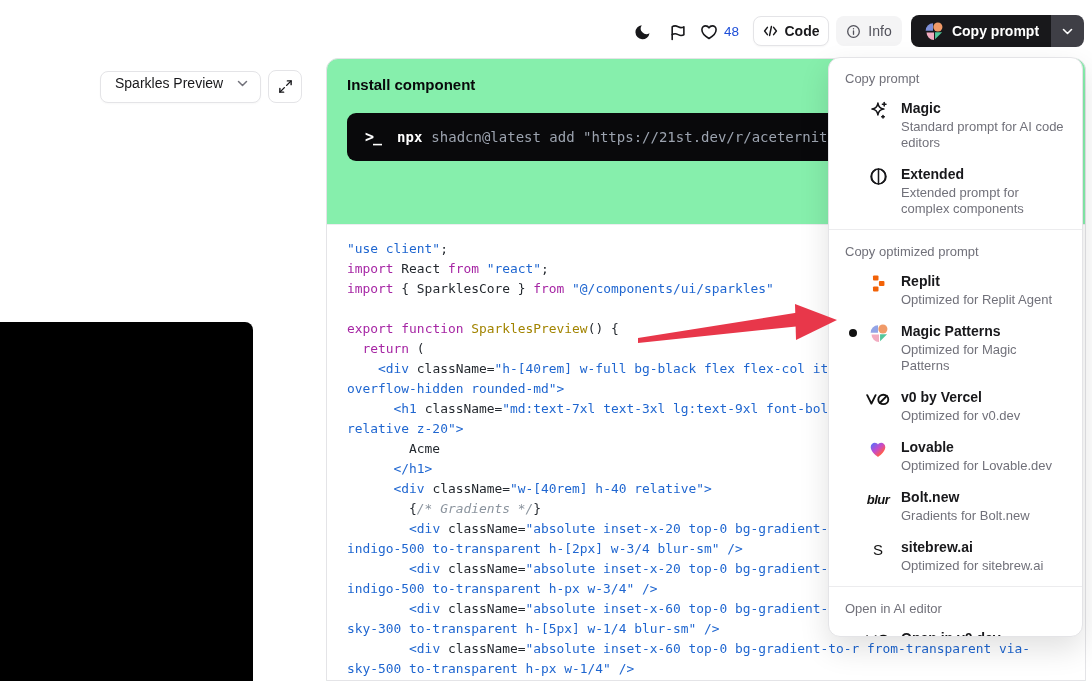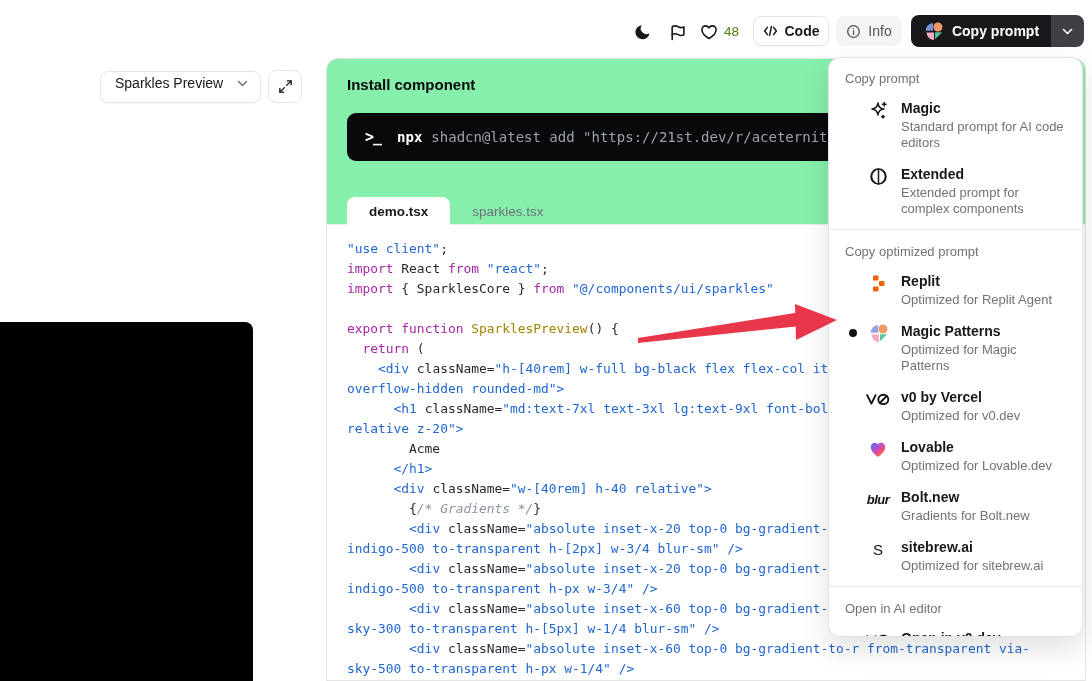--- a/index.html
+++ b/index.html
@@ -3,21 +3,21 @@
 <meta charset="utf-8">
 <style>
   * { margin:0; padding:0; box-sizing:border-box; }
   html,body { width:1092px; height:681px; background:#ffffff; overflow:hidden;
               font-family:"Liberation Sans","DejaVu Sans",sans-serif; }
   svg { display:block; }
 
   
   .icon-btn { position:absolute; top:20px; width:24px; height:24px; display:flex;
               align-items:center; justify-content:center; cursor:pointer; }
-  .like-count { position:absolute; top:24px; left:724px; font-size:13.5px; color:#4d7c0f; }
+  .like-count { position:absolute; top:24px; left:724px; font-size:13.5px; color:#1d4ed8; }
   .btn { position:absolute; top:16px; height:30px; border-radius:8px; display:flex;
          align-items:center; justify-content:center; gap:7px; font-size:14px; cursor:pointer; }
   .btn-code { left:753px; width:76px; background:#fff; border:1px solid #e4e4e7;
               font-weight:600; color:#18181b; box-shadow:0 1px 2px rgba(0,0,0,.04); }
   .btn-info { left:836px; width:66px; background:#f4f4f5; color:#52525b; font-weight:500;justify-content:center; }
   .split-btn { position:absolute; top:15px; left:911px; width:173px; height:32px;
                border-radius:8px; overflow:hidden; display:flex; }
   .split-main { flex:1; background:#18181b; color:#fff; font-size:14px; font-weight:600;
                 display:flex; align-items:center; justify-content:center; gap:8px; cursor:pointer; }
   .split-chev { width:33px; background:#3f3f46; display:flex; align-items:center;
@@ -173,24 +173,20 @@
 <div class="preview-box"></div>
 
 <div class="panel">
   <div class="panel-title">Install component</div>
 
   <div class="terminal">
     <span class="prompt-glyph">&gt;_</span>
     <span class="term-text"><span class="term-bin">npx</span><span>shadcn@latest add "https://21st.dev/r/aceternity/sparkles"</span></span>
   </div>
 
-  <div class="tabs">
-    <div class="tab active">demo.tsx</div>
-    <div class="tab">sparkles.tsx</div>
-  </div>
 
   <div class="code-area">
     <div id="code-block">
         <div class="code-line"><span class="cs-s">"use client"</span><span class="cs-p">;</span></div>
         <div class="code-line"><span class="cs-k">import</span><span class="cs-p"> React </span><span class="cs-k">from</span><span class="cs-p"> </span><span class="cs-s">"react"</span><span class="cs-p">;</span></div>
         <div class="code-line"><span class="cs-k">import</span><span class="cs-p"> { SparklesCore } </span><span class="cs-k">from</span><span class="cs-p"> </span><span class="cs-s">"@/components/ui/sparkles"</span></div>
         <div class="code-line">&nbsp;</div>
         <div class="code-line"><span class="cs-k">export</span><span class="cs-p"> </span><span class="cs-k">function</span><span class="cs-p"> </span><span class="cs-f">SparklesPreview</span><span class="cs-p">() {</span></div>
         <div class="code-line"><span class="cs-p">  </span><span class="cs-k">return</span><span class="cs-p"> (</span></div>
         <div class="code-line"><span class="cs-p">    </span><span class="cs-t">&lt;div</span><span class="cs-p"> className=</span><span class="cs-s">"h-[40rem] w-full bg-black flex flex-col items-center justify-center</span></div>

